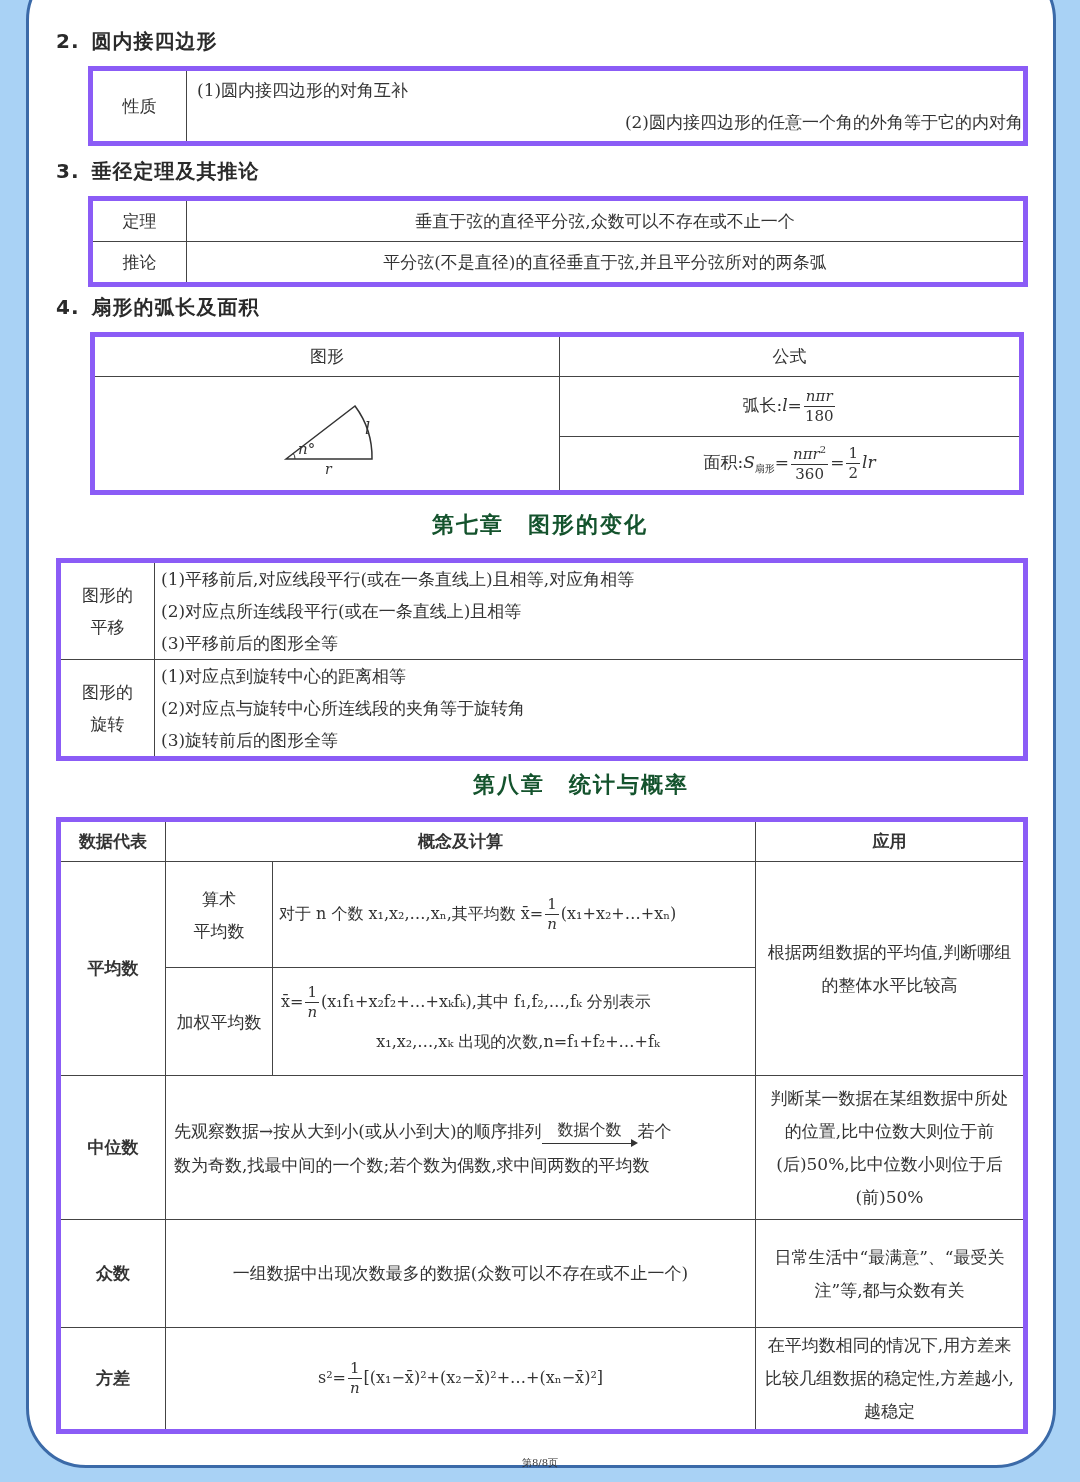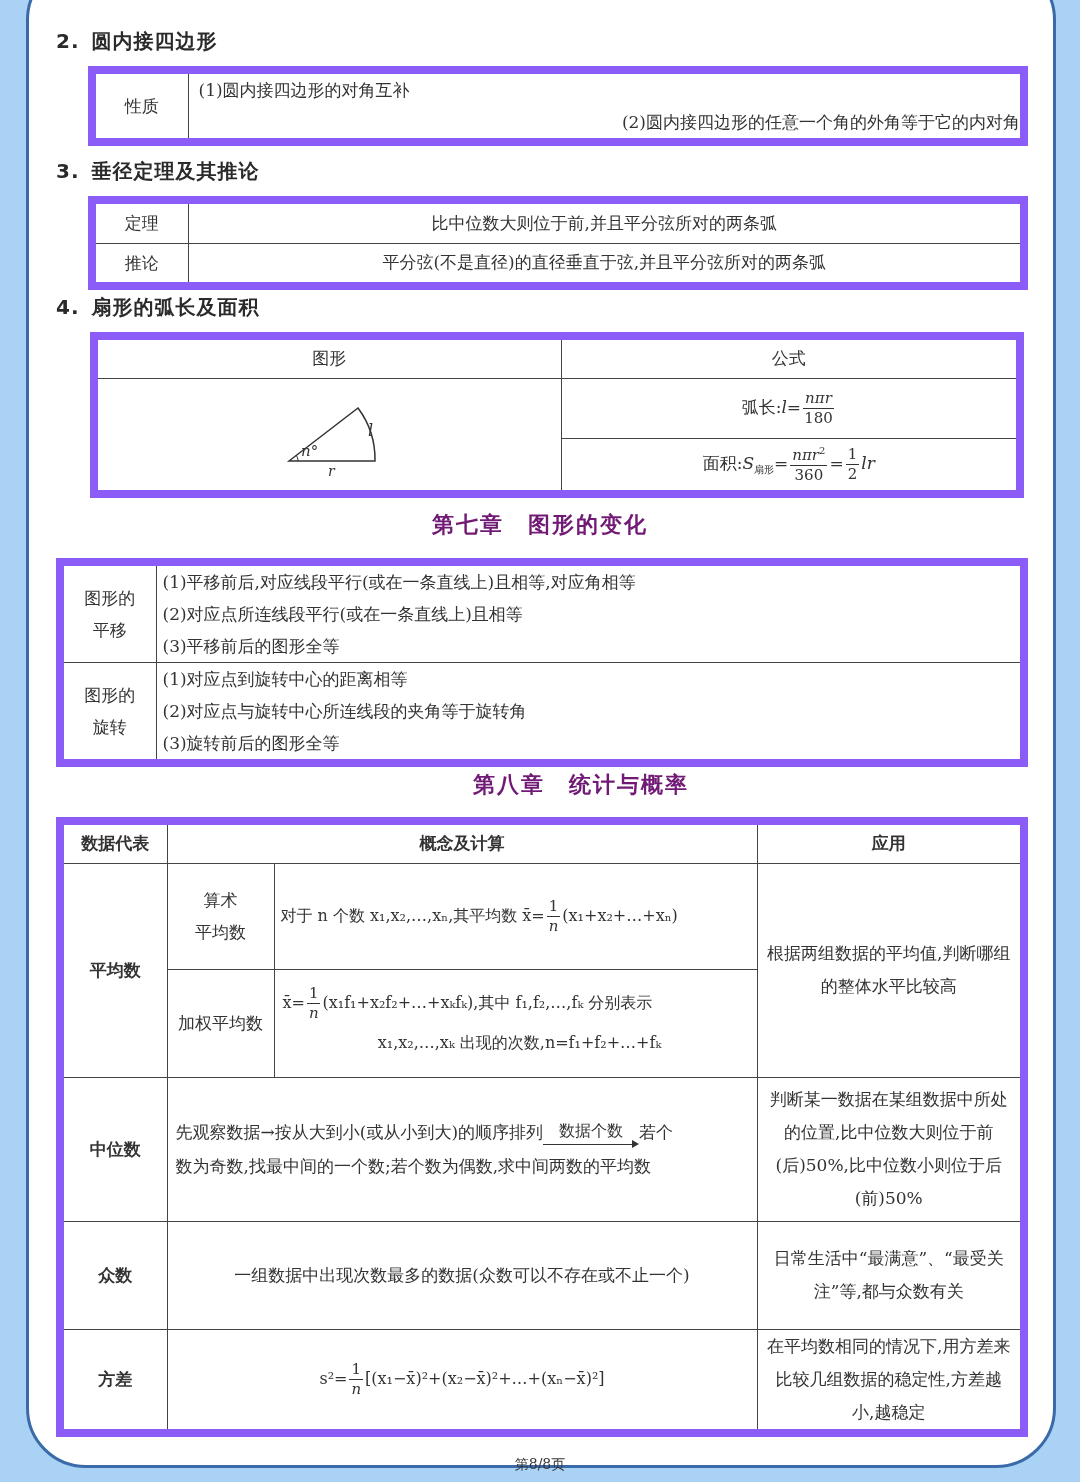--- a/index.html
+++ b/index.html
@@ -19,40 +19,40 @@
   }
   .abs { position:absolute; }
   .sec-title {
     position:absolute; font-family:"DejaVu Sans","Liberation Sans",sans-serif;
     font-size:20px; font-weight:bold; color:#2a2a2a; letter-spacing:1px;
   }
   .sec-title .num { margin-right:12px; }
   .chapter {
     position:absolute; left:0; width:1080px; text-align:center;
     font-family:"DejaVu Sans","Liberation Sans",sans-serif;
-    font-size:22px; font-weight:bold; color:#701a75; letter-spacing:2px;
+    font-size:22px; font-weight:bold; color:#14532d; letter-spacing:2px;
   }
   table { border-collapse:collapse; position:absolute; table-layout:fixed; }
   td, th {
     border:1.5px solid #444; font-size:17px; color:#333;
     padding:0; vertical-align:middle;
   }
-  .outer { border:8px solid #8b5cf6; }
+  .outer { border:5px solid #8b5cf6; }
   .hdr { font-family:"DejaVu Sans","Liberation Sans",sans-serif; font-weight:bold; font-size:17px; text-align:center; color:#333; }
   .lbl { font-family:"DejaVu Sans","Liberation Sans",sans-serif; text-align:center; font-size:17px; color:#333; line-height:32px; }
   .line { line-height:33px; padding-left:6px; }
   .center { text-align:center; }
   .frac { display:inline-flex; flex-direction:column; align-items:center; vertical-align:middle; margin:0 2px; line-height:1; }
   .frac .n { border-bottom:1px solid #333; padding:0 2px 2px; font-style:italic; font-size:15px; }
   .frac .d { padding-top:2px; font-size:15px; }
   .frac .d.it { font-style:italic; }
   i { font-style:italic; }
   sub { font-size:10px; }
   sup { font-size:10px; }
-  .footer { position:absolute; left:0; width:1080px; top:1456px; text-align:center; font-size:14px; color:#333; }
+  .footer { position:absolute; left:0; width:1080px; top:1456px; text-align:center; font-size:10px; color:#333; }
   .arrow-over { display:inline-flex; flex-direction:column; align-items:center; vertical-align:bottom; line-height:1; }
   .arrow-over .t { font-size:16px; padding:0 2px; }
   .arrow-over .a { width:96px; height:10px; position:relative; }
   .arrow-over .a::before { content:""; position:absolute; left:0; right:6px; top:5px; border-top:1.5px solid #333; }
   .arrow-over .a::after { content:""; position:absolute; right:0; top:1px; border-left:7px solid #333; border-top:4px solid transparent; border-bottom:4px solid transparent; }
 </style>
 </head>
 <body>
 
 <div class="page"></div>
@@ -80,21 +80,21 @@
   <span class="num">3.</span><span>垂径定理及其推论</span>
 </div>
 <table class="outer" style="left:88px; top:196px; width:940px; height:86px;">
   <colgroup>
       <col style="width:96px">
       <col>
     </colgroup>
   <tbody>
       <tr style="height:43px;">
     <td class="lbl">定理</td>
-    <td class="center">比中位数大则位于前,并且平分弦所对的两条弧</td>
+    <td class="center">垂直于弦的直径平分弦,众数可以不存在或不止一个</td>
   </tr>
   <tr style="height:43px;">
     <td class="lbl">推论</td>
     <td class="center">平分弦(不是直径)的直径垂直于弦,并且平分弦所对的两条弧</td>
   </tr>
 </tbody>
   </table>
 
 <div class="sec-title" style="left:56px; top:294px;">
   <span class="num">4.</span><span>扇形的弧长及面积</span>

